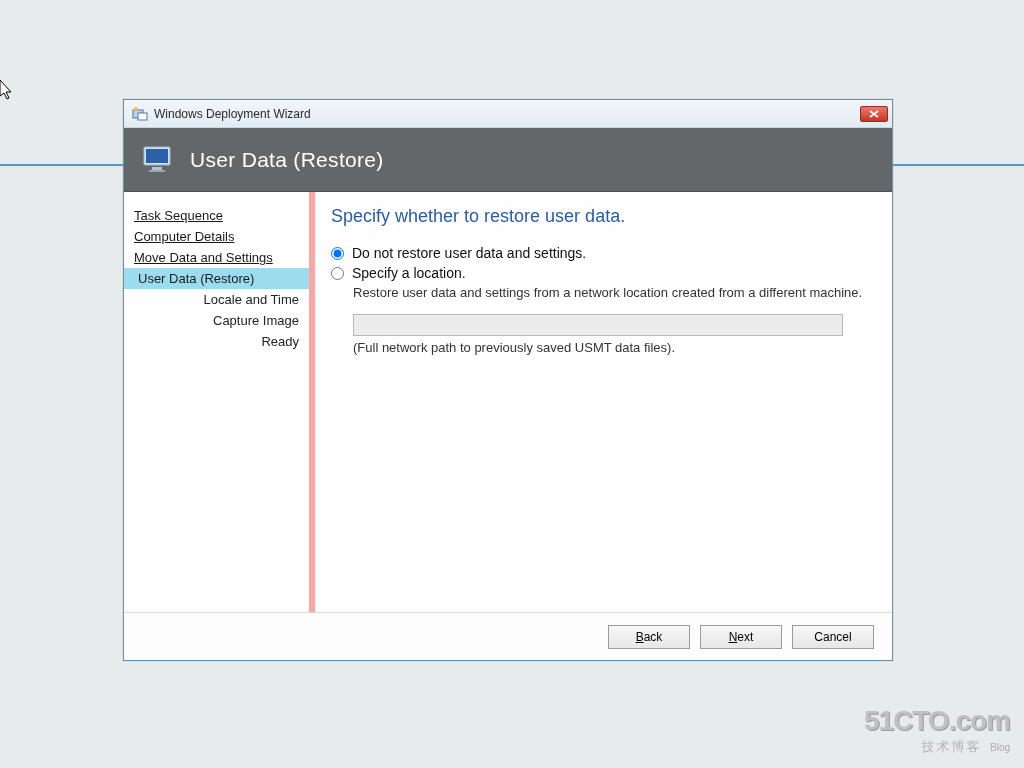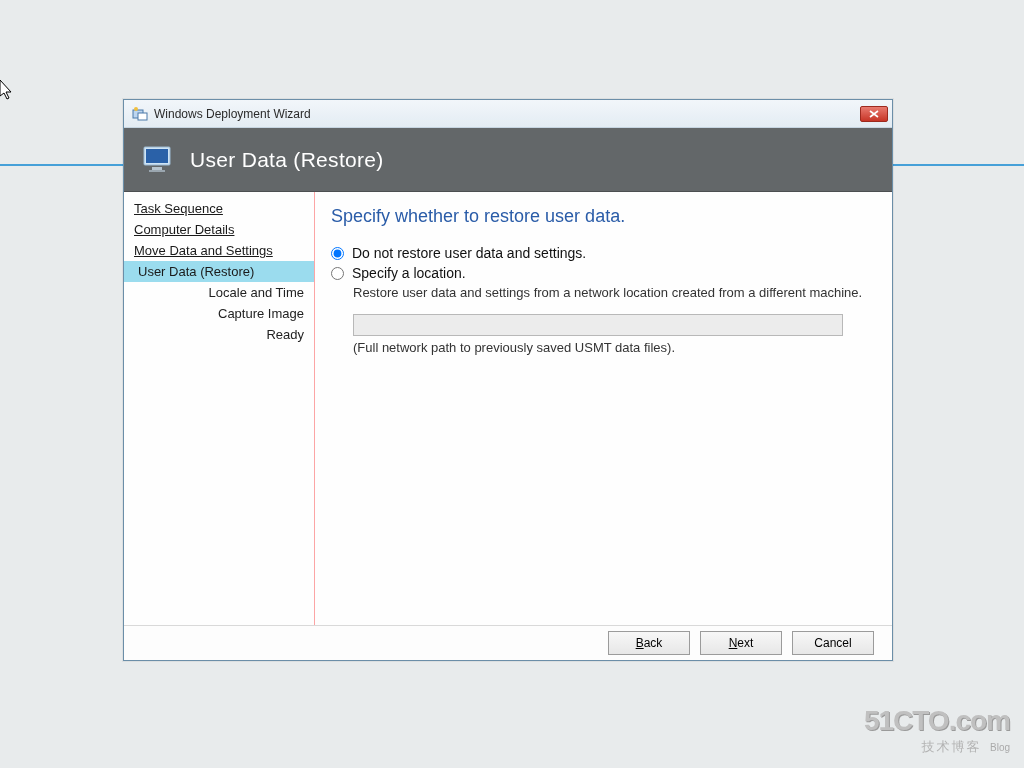--- a/index.html
+++ b/index.html
@@ -73,22 +73,22 @@
     margin-left: 14px;
     letter-spacing: 0.3px;
   }
   .body-area {
     flex: 1;
     display: flex;
     background: #fefefe;
   }
   .sidebar {
     width: 191px;
-    border-right: 1px solid #fca5a5;
-    padding-top: 6px;
+    border-right: 6px solid #fca5a5;
+    padding-top: 13px;
     font-size: 13px;
   }
   .sidebar .nav-item {
     padding: 3px 10px 3px 10px;
     color: #1a1a1a;
   }
   .sidebar .nav-item.visited {
     text-decoration: underline;
     cursor: pointer;
   }
@@ -141,21 +141,21 @@
     background: #ececec;
     padding: 2px 4px;
     font-size: 13px;
   }
   .loc-hint {
     margin: 4px 0 14px 22px;
     font-size: 13px;
     color: #333;
   }
   .footer {
-    height: 35px;
+    height: 48px;
     border-top: 1px solid #d9d9d9;
     display: flex;
     justify-content: flex-end;
     align-items: center;
     padding-right: 18px;
     gap: 10px;
     background: #fdfdfd;
   }
   .wiz-btn {
     width: 82px; height: 24px;

